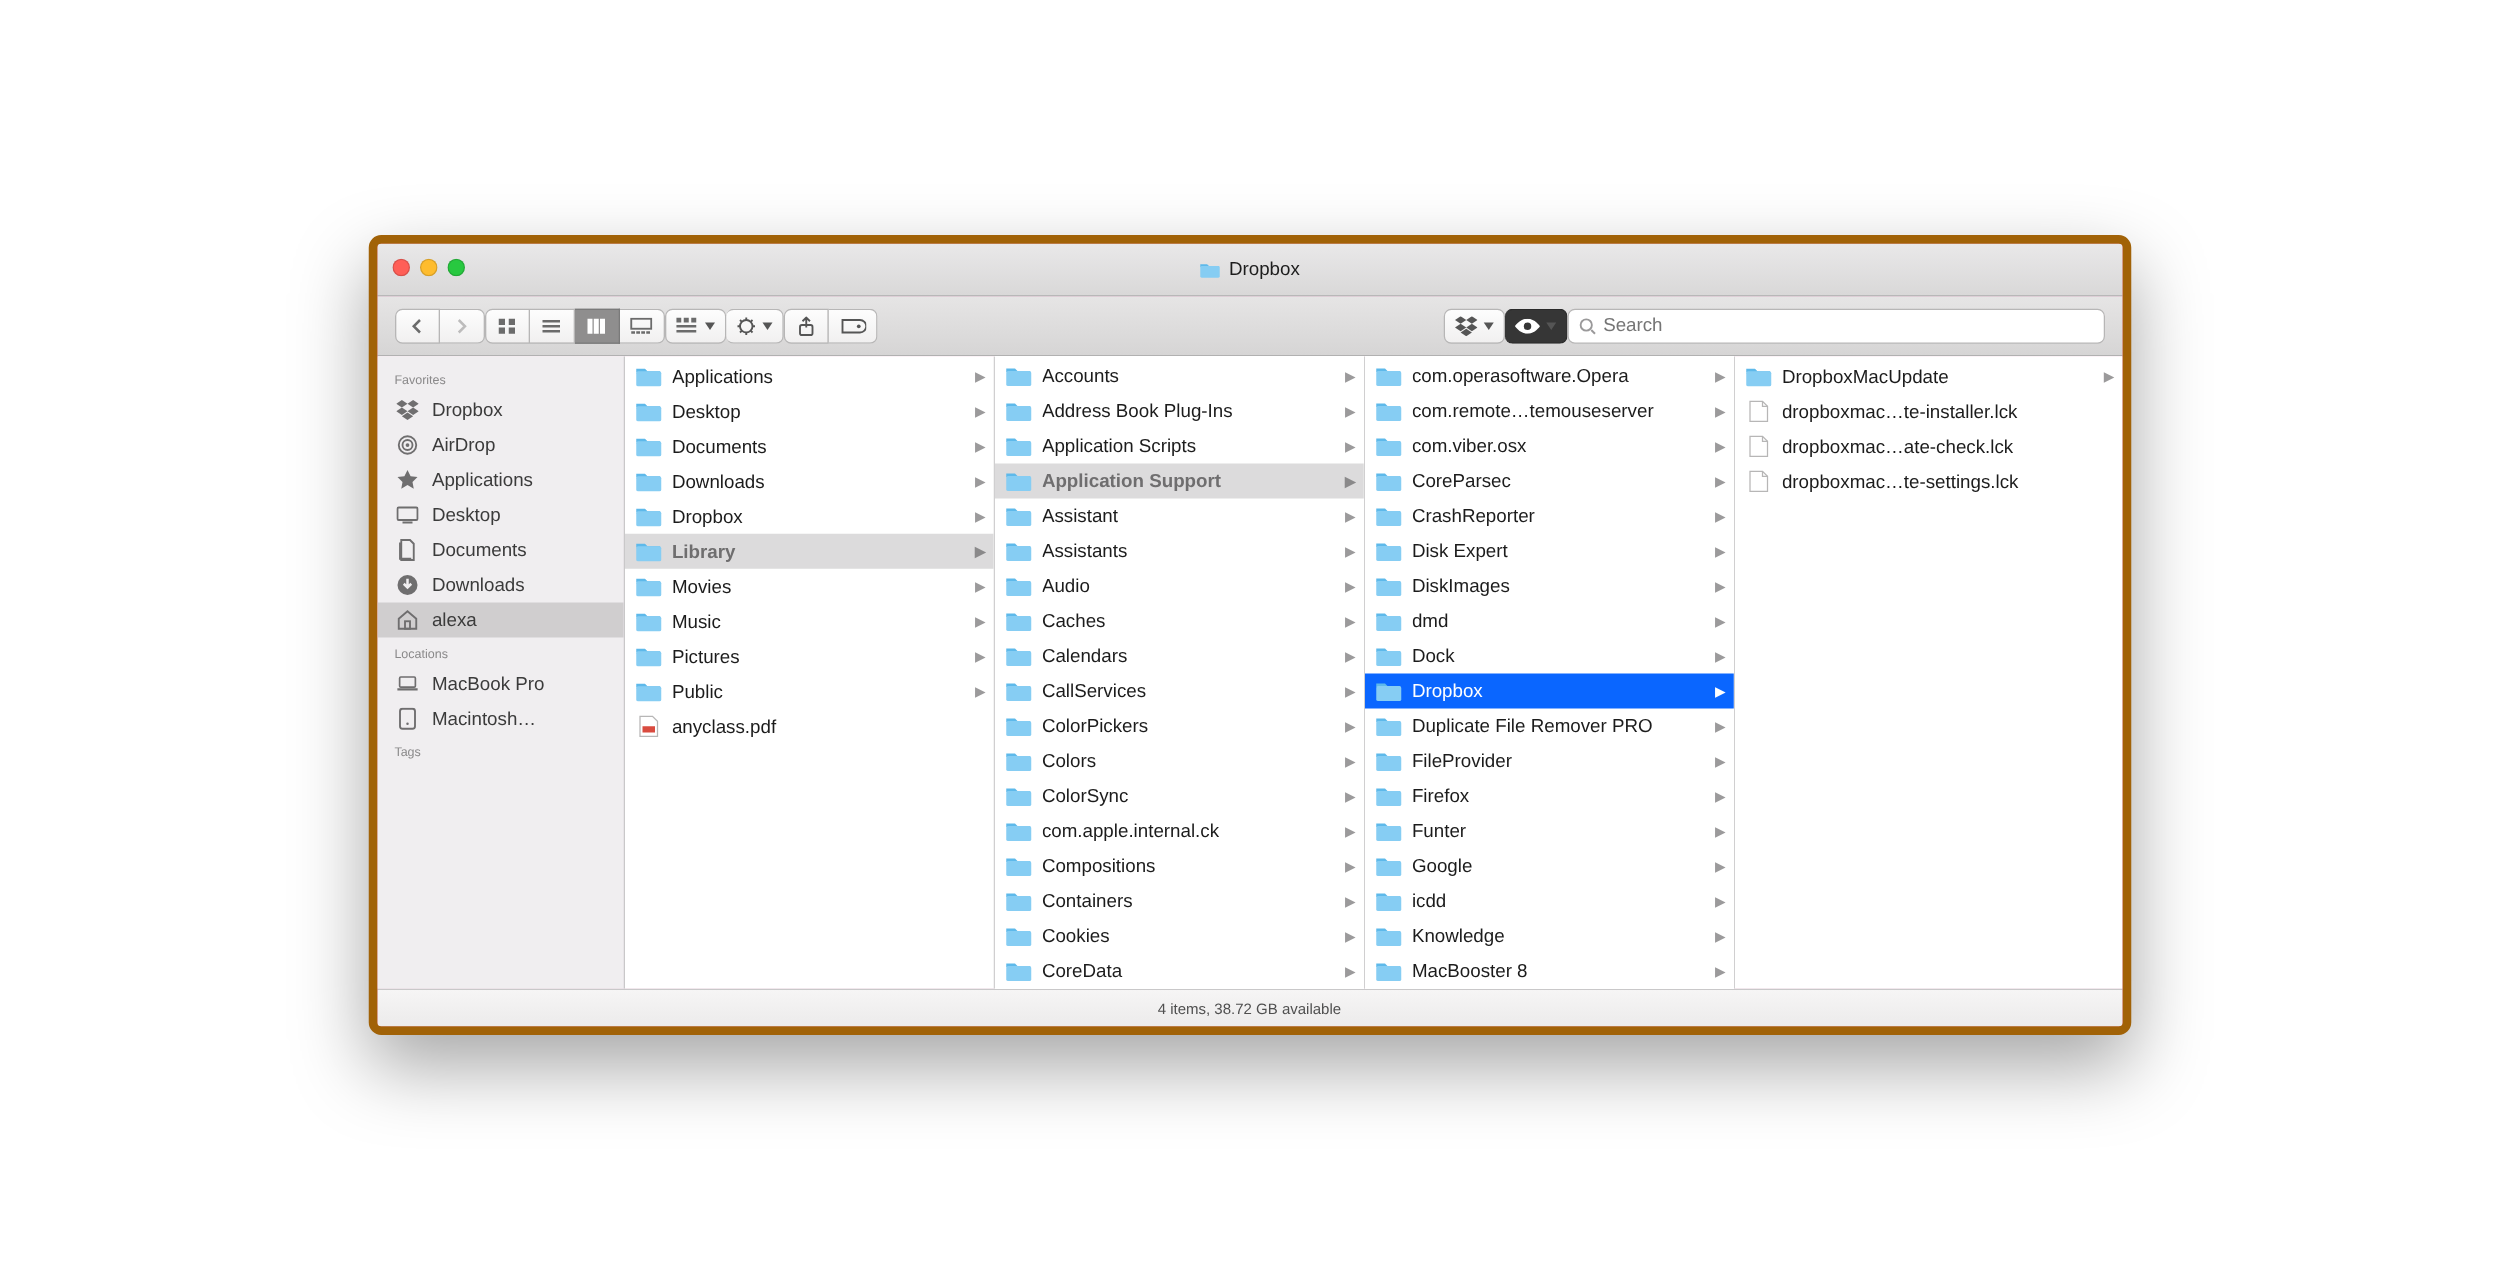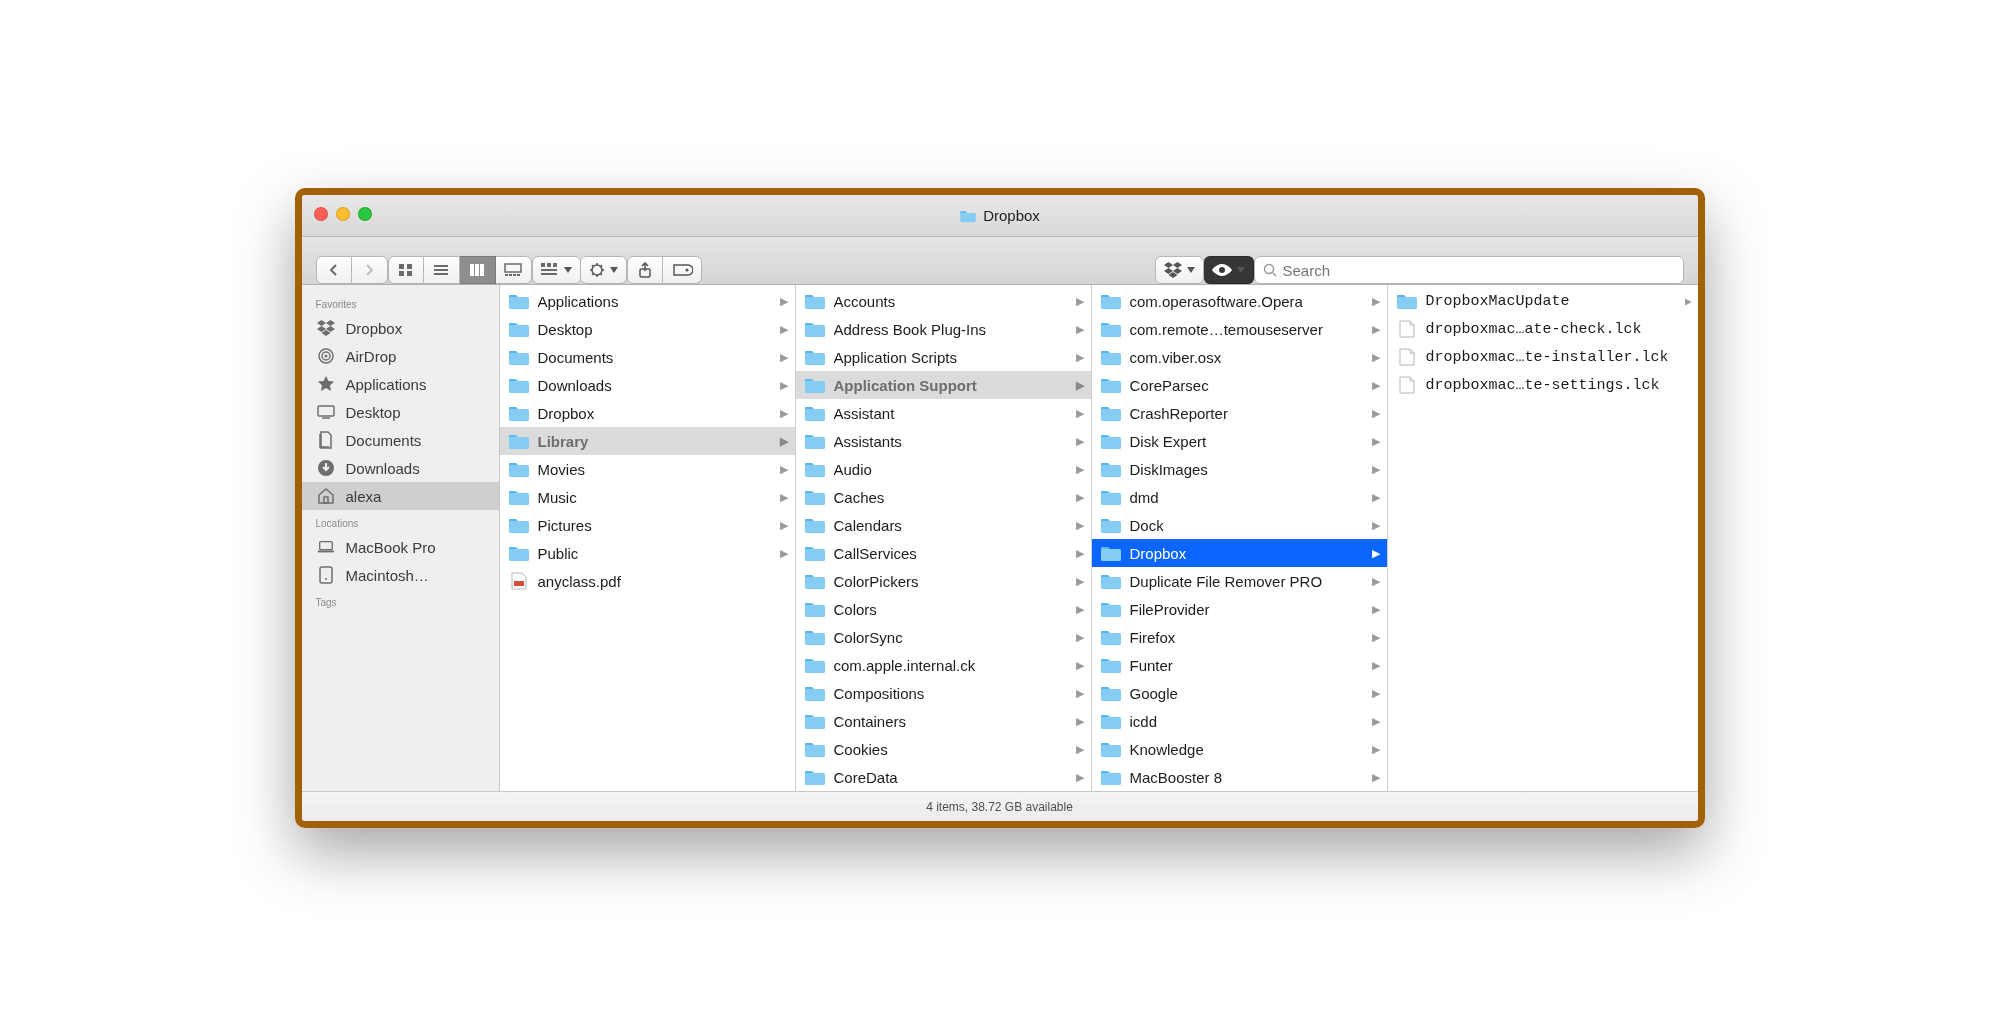--- a/index.html
+++ b/index.html
@@ -31,21 +31,21 @@
   .dot.red { background: #ff5f57; }
   .dot.yellow { background: #febc2e; }
   .dot.green { background: #28c840; }
   .title-content { display: flex; align-items: center; gap: 6px; font-size: 15px; color:#1d1d1d;}
   .folder-mini { width:18px; height:14px; }
 
   .toolbar {
     height: 48px;
     background: linear-gradient(#e6e5e5, #d6d5d5);
     border-bottom: 1px solid #b1b1b1;
-    display: flex; align-items: flex-end;
+    display: flex; align-items: center;
     padding: 0 14px;
   }
   .btn-group { display:flex; }
   .btn {
     height: 28px;
     background: linear-gradient(#fdfdfd,#f1f0f0);
     border: 1px solid #b7b6b6;
     min-width: 36px;
     display: flex; align-items: center; justify-content: center;
     font-size: 14px; color:#4a4a4a;
@@ -76,21 +76,21 @@
     overflow-y:auto;
   }
   .sb-head { color:#8a898a; font-size:10px; padding:8px 14px 4px;}
   .sb-item { display:flex; align-items:center; gap:10px; padding:5px 14px; cursor:default;}
   .sb-item.selected { background:#d0cecf; }
   .sb-ico { width:20px; height:18px; display:flex; align-items:center; justify-content:center; }
   .sb-ico svg { width:18px; height:18px; }
 
   .columns { flex:1; display:flex; overflow:hidden; }
   .col { width: 296px; border-right:1px solid #d0cfd0; overflow-y:auto; font-size:15px; padding-top:2px; background:#fff;}
-  .col:last-child { border-right:none; flex:1;font-family:Liberation Mono, monospace; }
+  .col:last-child { border-right:none; flex:1; }
   .row {
     display:flex; align-items:center; gap:8px;
     padding:3px 6px 3px 8px; height:28px;
     position:relative; cursor:default; color:#1c1c1c;
   }
   .row .name { flex:1; white-space:nowrap; overflow:hidden; text-overflow:ellipsis;}
   .row .arrow { font-size:11px; color:#9b9a9b; }
   .row.path-sel { background:#dcdbdc; color:#6f6e6f;font-weight:bold; }
   .row.path-sel .arrow { color:#8a898a;}
   .row.active-sel { background:#0a66ff; color:#fff; }
@@ -824,29 +824,29 @@
             </span>
             <span class="name">DropboxMacUpdate</span>
             <span class="arrow">▶</span>
           </div>
           <div class="row">
             <span class="fico">
               <svg viewBox="0 0 22 18">
                 <use href="#file-shape"></use>
               </svg>
             </span>
+            <span class="name">dropboxmac…te-installer.lck</span>
+          </div>
+          <div class="row">
+            <span class="fico">
+              <svg viewBox="0 0 22 18">
+                <use href="#file-shape"></use>
+              </svg>
+            </span>
             <span class="name">dropboxmac…ate-check.lck</span>
-          </div>
-          <div class="row">
-            <span class="fico">
-              <svg viewBox="0 0 22 18">
-                <use href="#file-shape"></use>
-              </svg>
-            </span>
-            <span class="name">dropboxmac…te-installer.lck</span>
           </div>
           <div class="row">
             <span class="fico">
               <svg viewBox="0 0 22 18">
                 <use href="#file-shape"></use>
               </svg>
             </span>
             <span class="name">dropboxmac…te-settings.lck</span>
           </div>
         </div>

